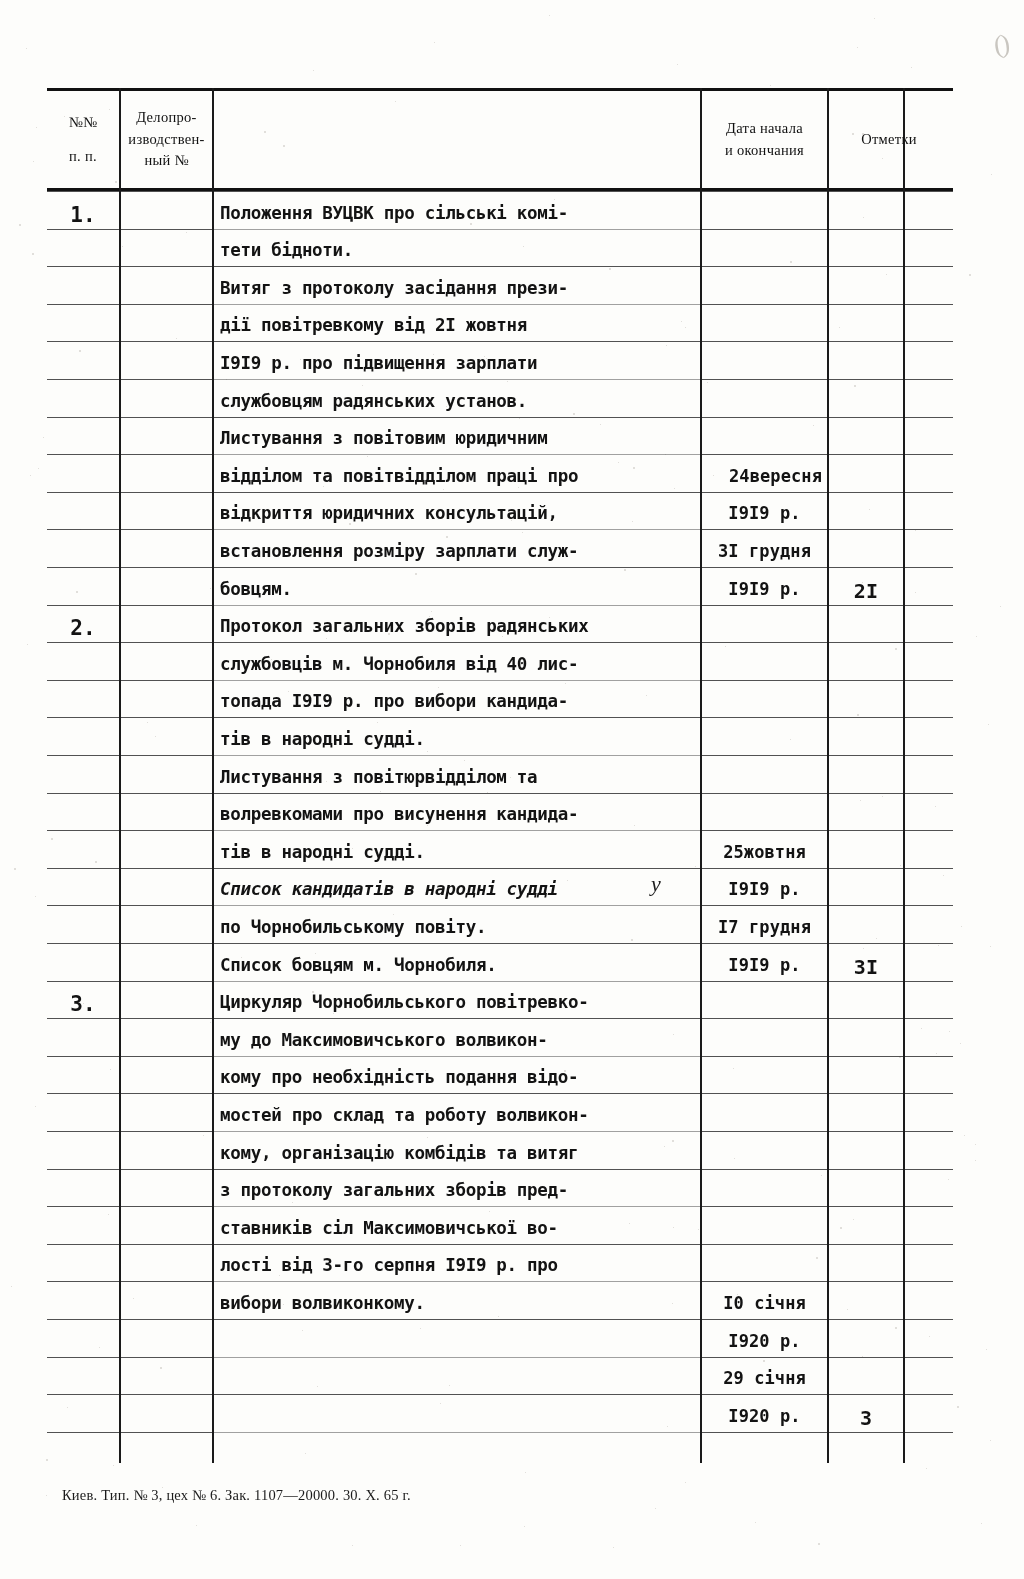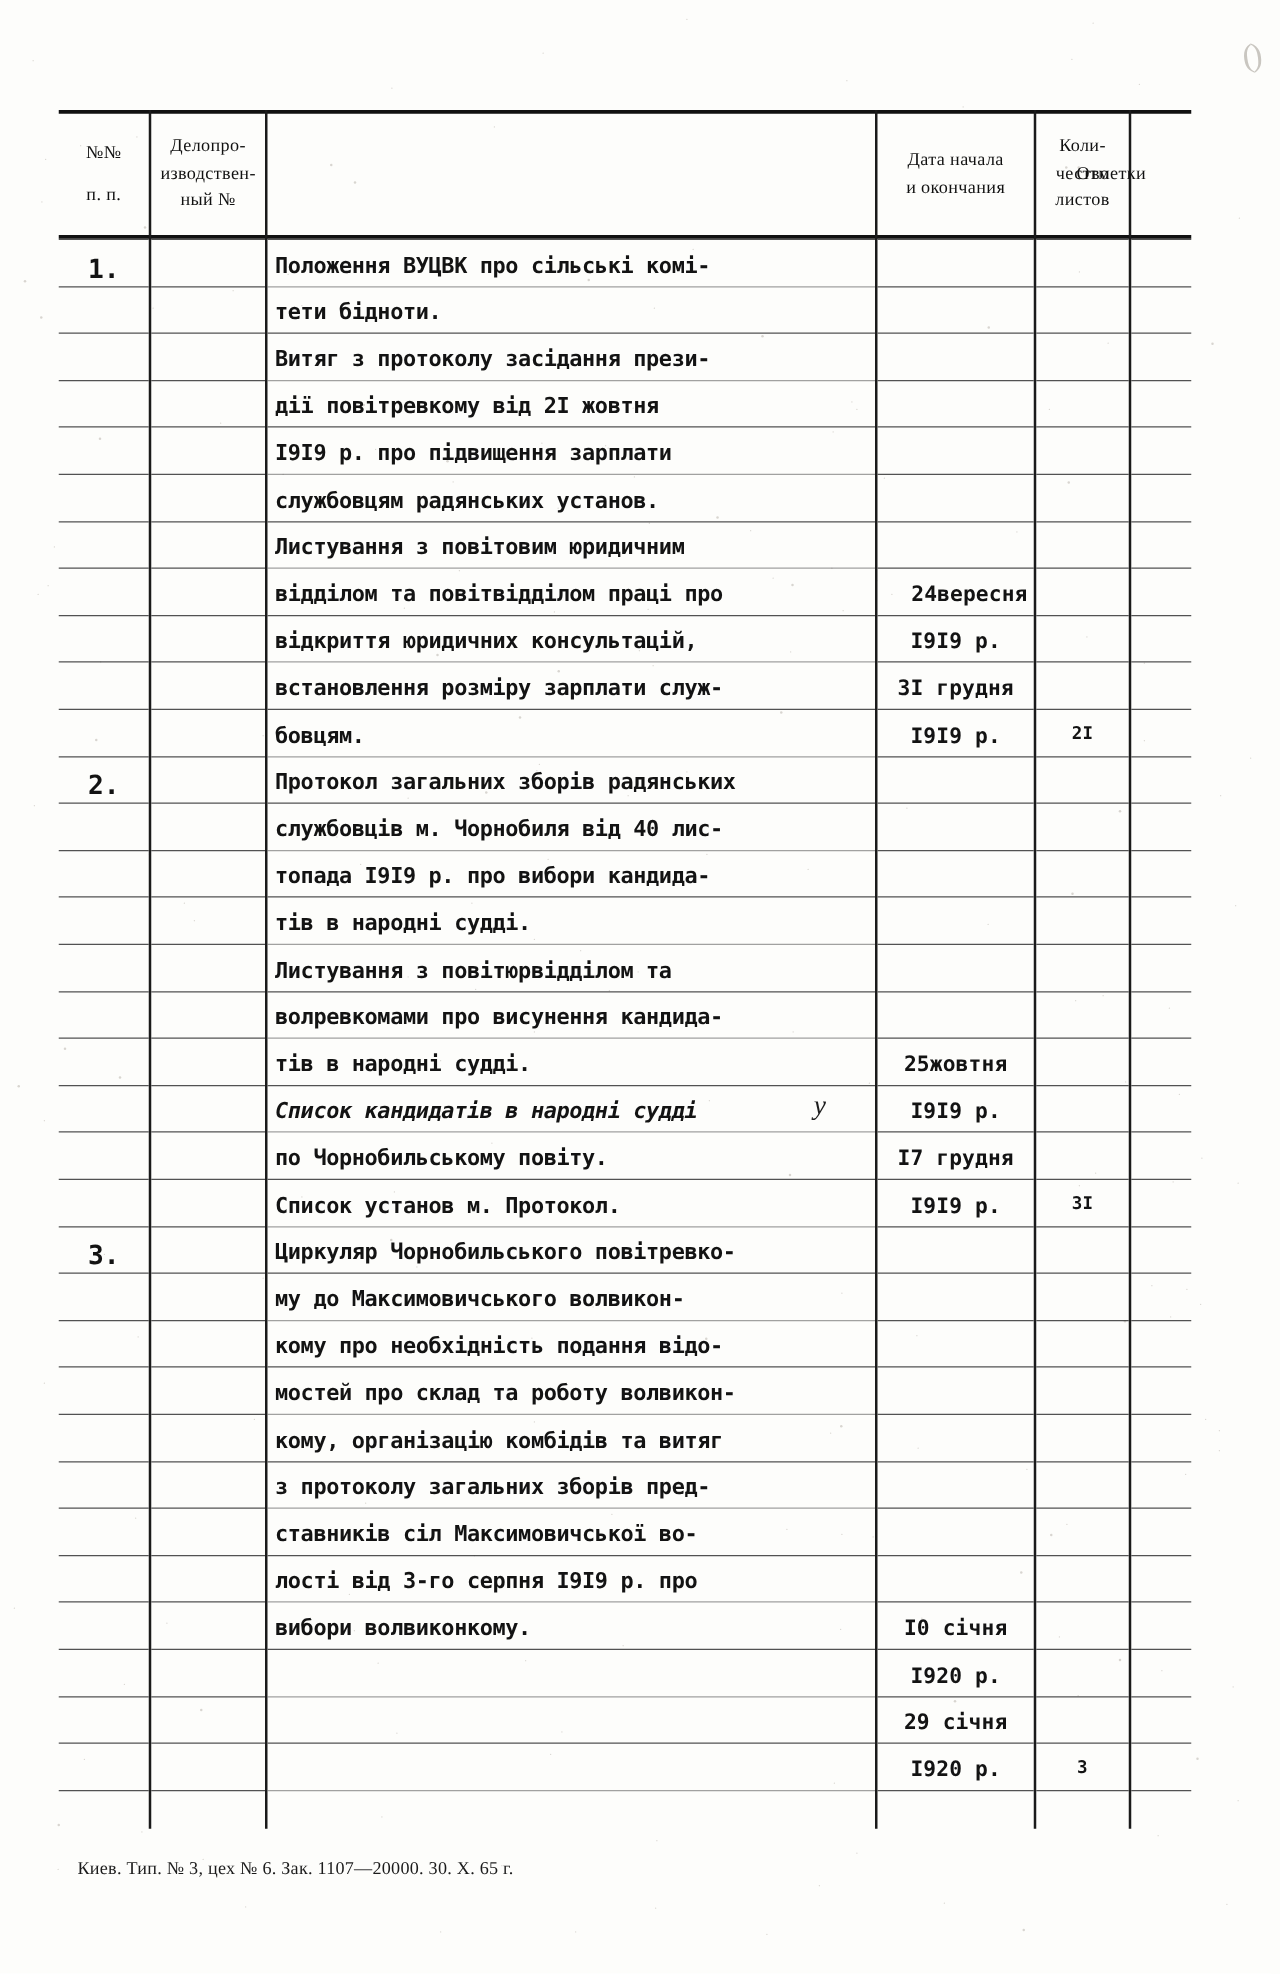--- a/index.html
+++ b/index.html
@@ -103,21 +103,21 @@
     font-size: 21px;
     font-weight: 700;
     letter-spacing: 0;
   }
   .typed.tight { letter-spacing: -.3px; }
   .typed.date {
     font-size: 17px;
     letter-spacing: .1px;
   }
   .typed.sheets {
-    font-size: 14px;
+    font-size: 20px;
     font-weight: 700;
   }
 
   
   #corner-mark {
     position: absolute;
     right: 18px;
     top: 30px;
     font-family: "Liberation Serif", serif;
     font-size: 26px;
@@ -405,25 +405,20 @@
       <span class="ln">изводствен-</span>
       <span class="ln">ный №</span>
     </div>
 
 
     <div class="hcell" style="left:655px;width:125px">
       <span class="ln">Дата начала</span>
       <span class="ln" style="">и  окончания</span>
     </div>
 
-    <div class="hcell" style="left:782px;width:74px">
-      <span class="ln">Коли-</span>
-      <span class="ln">чество</span>
-      <span class="ln">листов</span>
-    </div>
 
     <div class="hcell" style="left:818px;width:48px">
       <span class="ln">Отметки</span>
     </div>
   </div>
 
   <div id="rules-layer">
       <div class="hline" style="left: 0px; width: 72px; top: 103px;"></div>
       <div class="hline" style="left: 74px; width: 91px; top: 103px;"></div>
       <div class="hline" style="left: 167px; width: 486px; top: 103px;"></div>
@@ -650,21 +645,21 @@
       <div class="typed num" style="top: 528.2px; left: 0px; width: 72px; text-align: center;">2.</div>
       <div class="typed tight" style="top: 528.2px; left: 173px;">Протокол загальних зборів радянських</div>
       <div class="typed tight" style="top: 565.8px; left: 173px;">службовців м. Чорнобиля від 40 лис-</div>
       <div class="typed tight" style="top: 603.4px; left: 173px;">топада I9I9 р. про вибори кандида-</div>
       <div class="typed tight" style="top: 641px; left: 173px;">тів в народні судді.</div>
       <div class="typed tight" style="top: 678.6px; left: 173px;">Листування з повітюрвідділом та</div>
       <div class="typed tight" style="top: 716.2px; left: 173px;">волревкомами про висунення кандида-</div>
       <div class="typed tight" style="top: 753.8px; left: 173px;">тів в народні судді.</div>
       <div class="typed tight" style="top: 791.4px; left: 173px; font-style: italic;">Список кандидатів в народні судді</div>
       <div class="typed tight" style="top: 829px; left: 173px;">по Чорнобильському повіту.</div>
-      <div class="typed tight" style="top: 866.6px; left: 173px;">Список установ м. Протокол.</div>
+      <div class="typed tight" style="top: 866.6px; left: 173px;">Список бовцям м. Чорнобиля.</div>
       <div class="typed date" style="top: 753.8px; left: 655px; width: 125px; text-align: center;">25жовтня</div>
       <div class="typed date" style="top: 791.4px; left: 655px; width: 125px; text-align: center;">I9I9 р.</div>
       <div class="typed date" style="top: 829px; left: 655px; width: 125px; text-align: center;">I7 грудня</div>
       <div class="typed date" style="top: 866.6px; left: 655px; width: 125px; text-align: center;">I9I9 р.</div>
       <div class="typed sheets" style="top: 866.6px; left: 782px; width: 74px; text-align: center;">3I</div>
       <div class="typed num" style="top: 904.2px; left: 0px; width: 72px; text-align: center;">3.</div>
       <div class="typed tight" style="top: 904.2px; left: 173px;">Циркуляр Чорнобильського повітревко-</div>
       <div class="typed tight" style="top: 941.8px; left: 173px;">му до Максимовичського  волвикон-</div>
       <div class="typed tight" style="top: 979.4px; left: 173px;">кому про необхідність подання відо-</div>
       <div class="typed tight" style="top: 1017px; left: 173px;">мостей про склад та роботу волвикон-</div>

